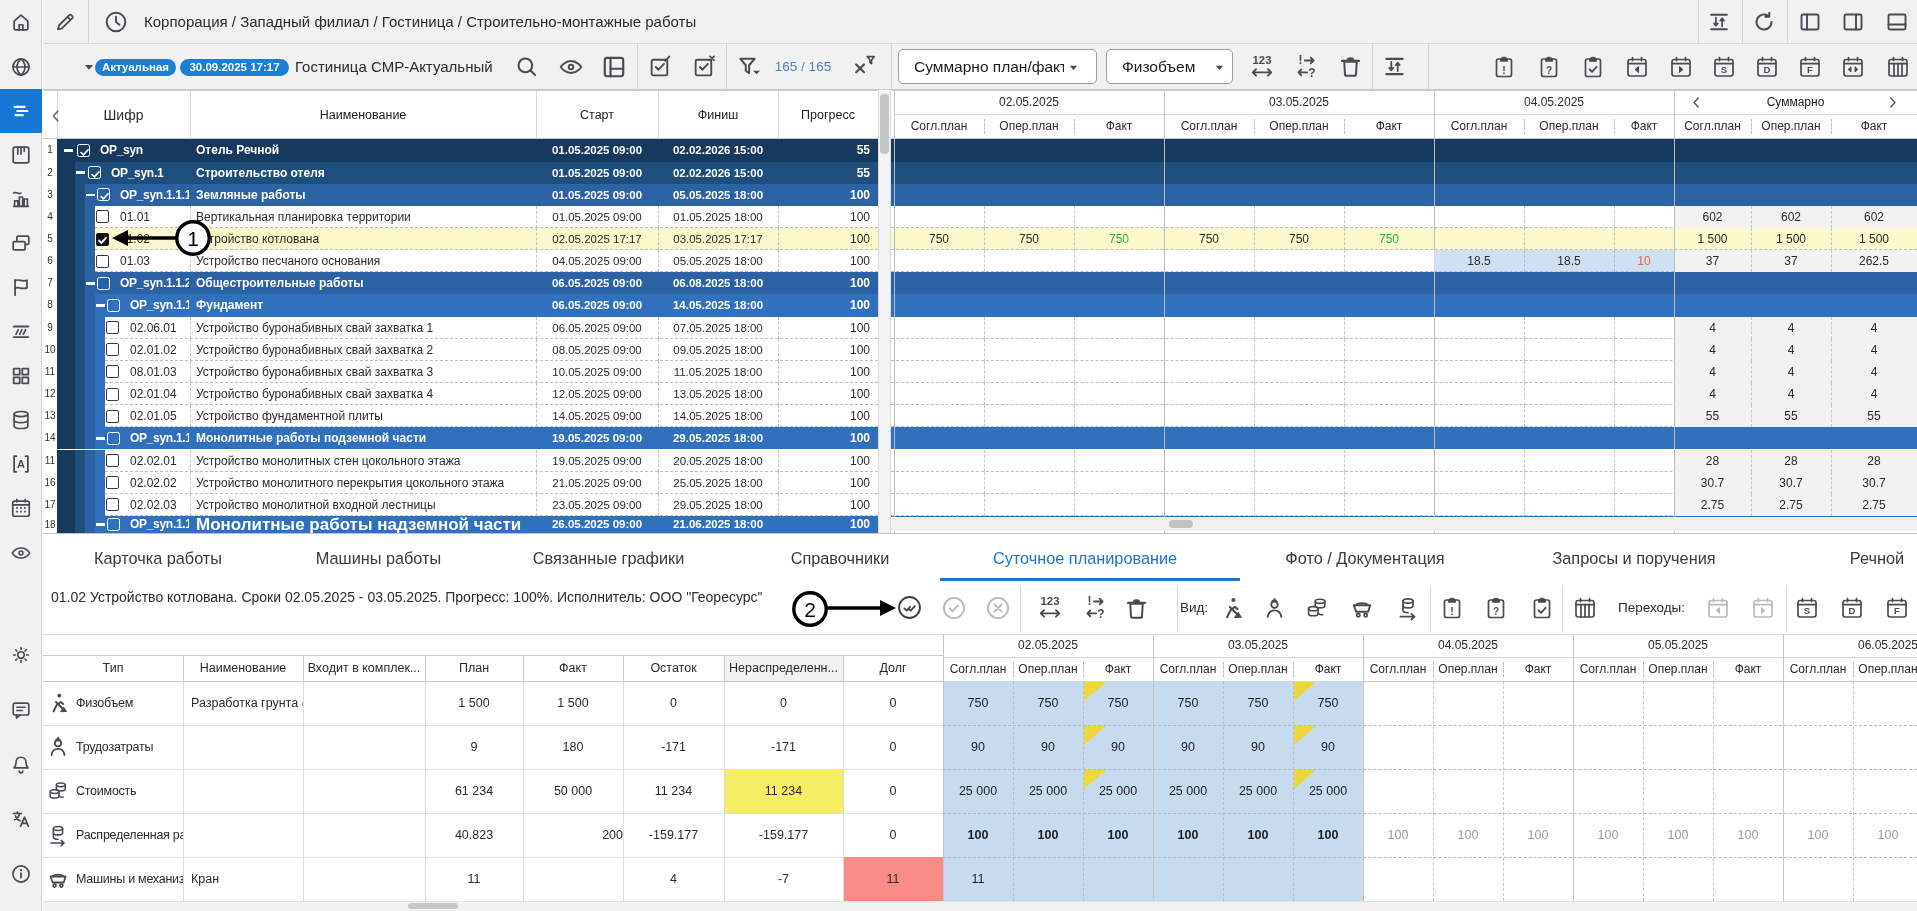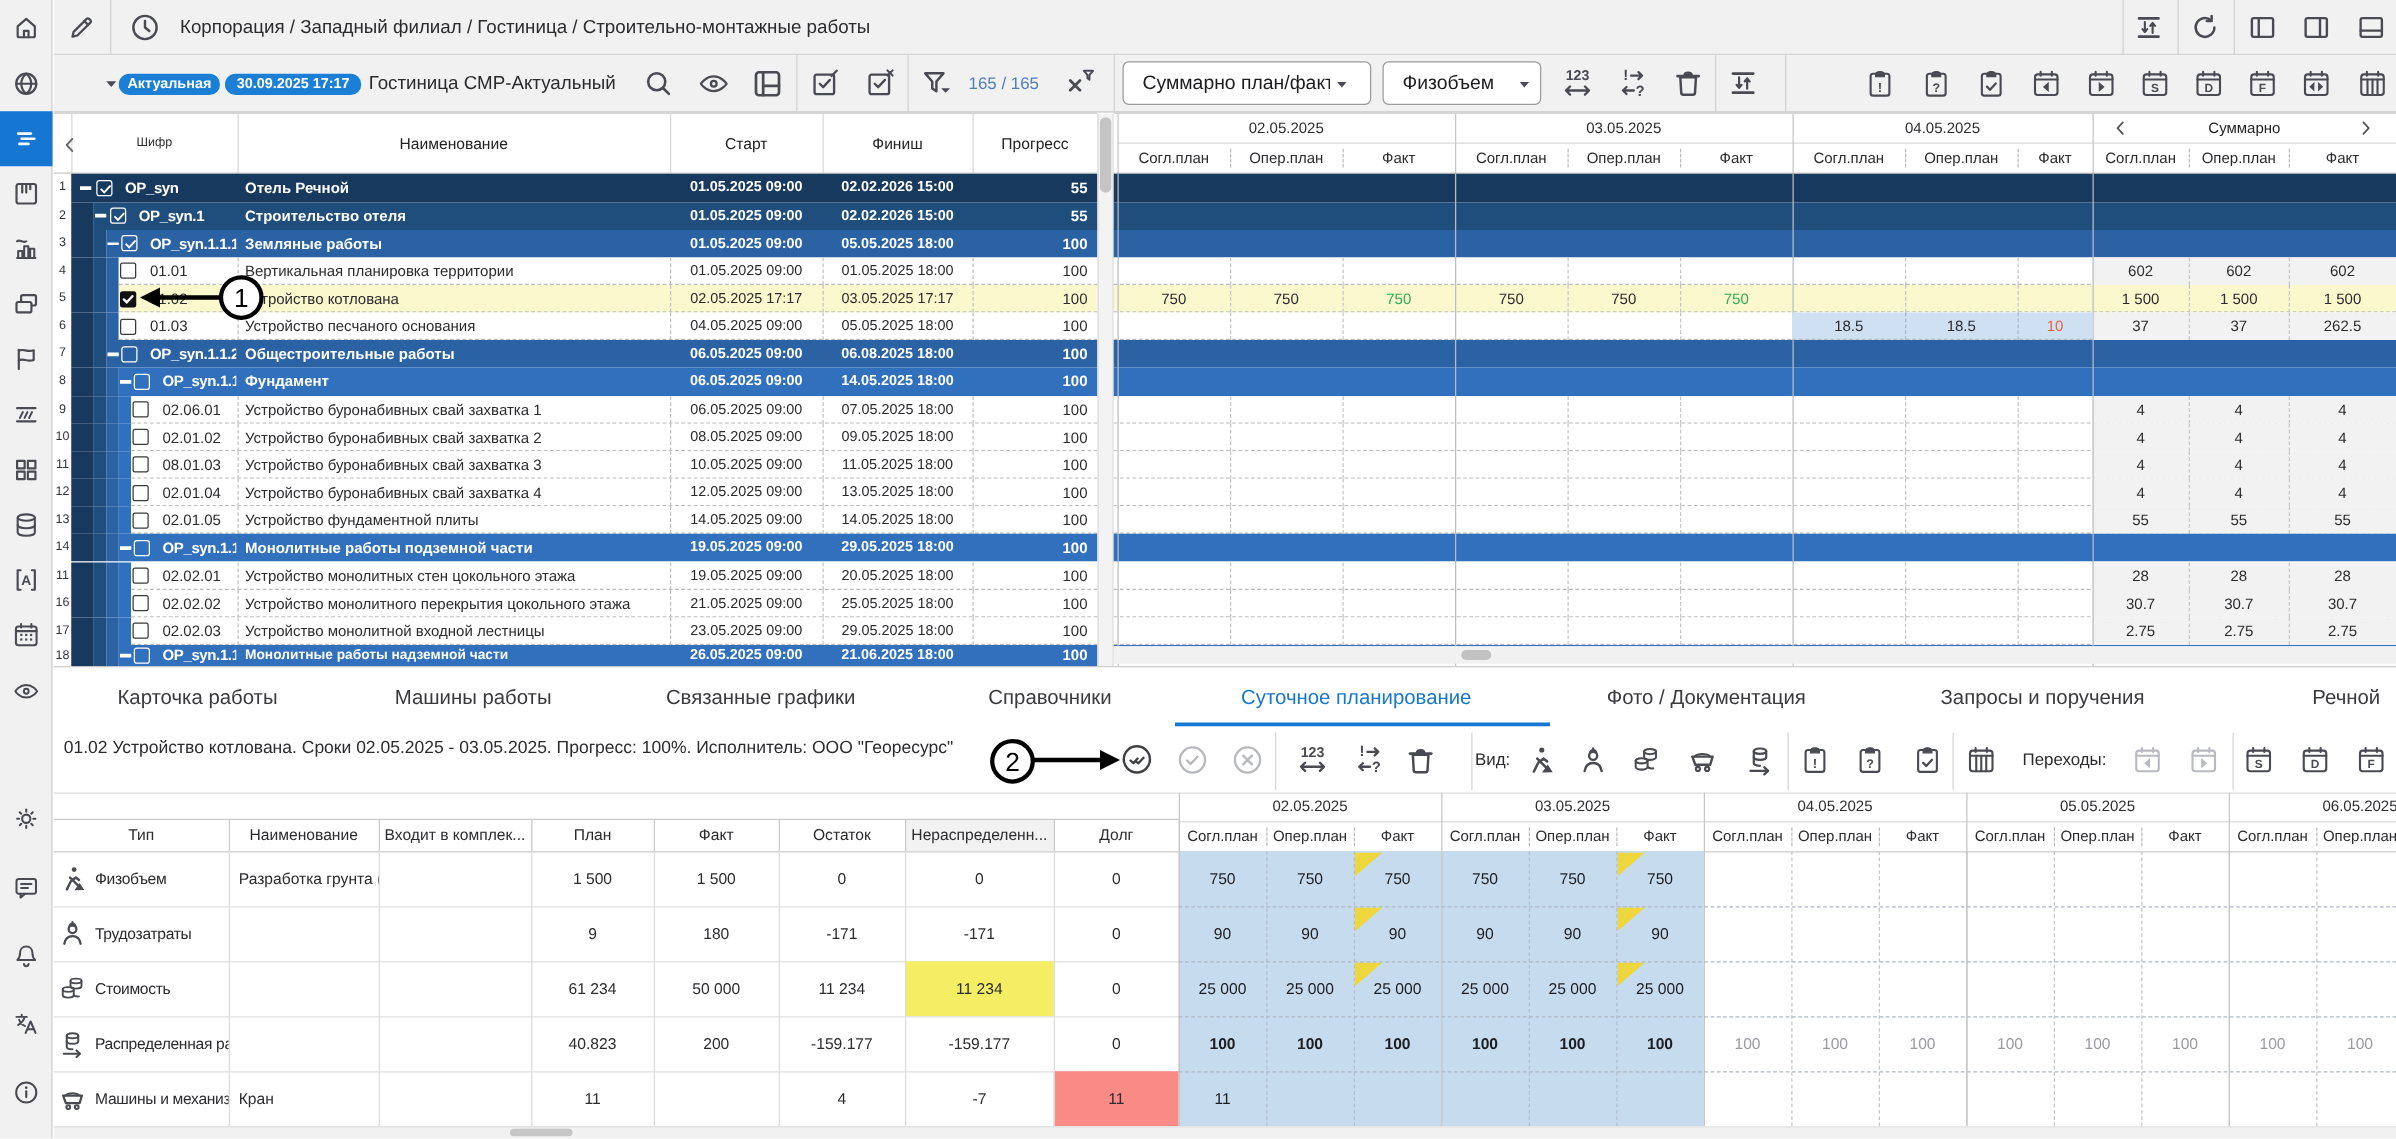--- a/index.html
+++ b/index.html
@@ -272,21 +272,21 @@
       <path d="M8 8.6V21M12 8.6V21M16 8.6V21" stroke="#4a4b52" stroke-width="1.7" stroke-linecap="round" stroke-linejoin="round" fill="none"></path>
     </svg></div>
 <div class="abs" style="left:43px;top:91px;width:835px;height:49px;background:#fff"></div>
 <div class="abs" style="left:43px;top:90px;width:835px;height:1px;background:#c9c9c9"></div>
 <div class="abs" style="left:57px;top:91px;width:1px;height:48px;background:#d9d9d9"></div>
 <div class="abs" style="left:190px;top:91px;width:1px;height:48px;background:#d9d9d9"></div>
 <div class="abs" style="left:536px;top:91px;width:1px;height:48px;background:#d9d9d9"></div>
 <div class="abs" style="left:658px;top:91px;width:1px;height:48px;background:#d9d9d9"></div>
 <div class="abs" style="left:778px;top:91px;width:1px;height:48px;background:#d9d9d9"></div>
 <div class="abs" style="left:878px;top:91px;width:1px;height:48px;background:#d9d9d9"></div>
-<div class="abs" style="left:57px;top:91px;width:133px;height:48px;font-size:10px;line-height:48px;text-align:center;color:#2b2b2e;font-weight:normal;white-space:nowrap;overflow:hidden;">Шифр</div>
+<div class="abs" style="left:57px;top:91px;width:133px;height:48px;font-size:14px;line-height:48px;text-align:center;color:#2b2b2e;font-weight:normal;white-space:nowrap;overflow:hidden;">Шифр</div>
 <div class="abs" style="left:190px;top:91px;width:346px;height:48px;font-size:12.5px;line-height:48px;text-align:center;color:#222;font-weight:normal;white-space:nowrap;overflow:hidden;">Наименование</div>
 <div class="abs" style="left:536px;top:91px;width:122px;height:48px;font-size:12.5px;line-height:48px;text-align:center;color:#222;font-weight:normal;white-space:nowrap;overflow:hidden;">Старт</div>
 <div class="abs" style="left:658px;top:91px;width:120px;height:48px;font-size:12.5px;line-height:48px;text-align:center;color:#222;font-weight:normal;white-space:nowrap;overflow:hidden;">Финиш</div>
 <div class="abs" style="left:778px;top:91px;width:100px;height:48px;font-size:12.5px;line-height:48px;text-align:center;color:#222;font-weight:normal;white-space:nowrap;overflow:hidden;">Прогресс</div>
 <div class="abs" style="left:47px;top:107px;width:18px;height:18px;"><svg width="18" height="18" viewBox="0 0 24 24" fill="none" style="">
       <path d="M14.5 5.5L8.5 12l6 6.5" stroke="#666" stroke-width="2" stroke-linecap="round" stroke-linejoin="round" fill="none"></path>
     </svg></div>
 <div class="abs" style="left:43px;top:138.4px;width:835px;height:1px;background:#c9c9c9"></div>
 <div class="abs" style="left:43px;top:139.4px;width:14px;height:22.2px;font-size:10px;line-height:22.2px;text-align:center;color:#333;font-weight:normal;white-space:nowrap;overflow:hidden;">1</div>
 <div class="abs" style="left:57px;top:139.4px;width:821px;height:22.2px;background:#17395e"></div>
@@ -535,21 +535,21 @@
 <div class="abs" style="left:658px;top:493.8px;width:1px;height:22.1px;border-left:1px dashed #c2c2c2"></div>
 <div class="abs" style="left:778px;top:493.8px;width:1px;height:22.1px;border-left:1px dashed #c2c2c2"></div>
 <div class="abs" style="left:43px;top:515.9px;width:14px;height:17.1px;font-size:10px;line-height:17.1px;text-align:center;color:#333;font-weight:normal;white-space:nowrap;overflow:hidden;">18</div>
 <div class="abs" style="left:57px;top:515.9px;width:18px;height:17.1px;background:#17395e"></div>
 <div class="abs" style="left:75px;top:515.9px;width:10px;height:17.1px;background:#1f4e7c"></div>
 <div class="abs" style="left:85px;top:515.9px;width:10px;height:17.1px;background:#2a62a4"></div>
 <div class="abs" style="left:95px;top:515.9px;width:783px;height:17.1px;background:#3070bc"></div>
 <div class="abs" style="left:95.5px;top:523.2499999999999px;width:9px;height:2.4px;background:#fff"></div>
 <div class="abs" style="left:107px;top:518px;width:13px;height:13px;border:1.6px solid #fff;border-radius:2.5px"></div>
 <div class="abs" style="left:130px;top:515.9px;width:59px;height:17.1px;font-size:12px;line-height:17.1px;text-align:left;color:#fff;font-weight:bold;white-space:nowrap;overflow:hidden;letter-spacing:-0.3px">OP_syn.1.1</div>
-<div class="abs" style="left:196px;top:515.9px;width:338px;height:17.1px;font-size:11px;line-height:17.1px;text-align:left;color:#fff;font-weight:bold;white-space:nowrap;overflow:hidden;">Монолитные работы надземной части</div>
+<div class="abs" style="left:196px;top:515.9px;width:338px;height:17.1px;font-size:17px;line-height:17.1px;text-align:left;color:#fff;font-weight:bold;white-space:nowrap;overflow:hidden;">Монолитные работы надземной части</div>
 <div class="abs" style="left:536px;top:515.9px;width:122px;height:17.1px;font-size:11.5px;line-height:17.1px;text-align:center;color:#fff;font-weight:bold;white-space:nowrap;overflow:hidden;">26.05.2025 09:00</div>
 <div class="abs" style="left:658px;top:515.9px;width:120px;height:17.1px;font-size:11.5px;line-height:17.1px;text-align:center;color:#fff;font-weight:bold;white-space:nowrap;overflow:hidden;">21.06.2025 18:00</div>
 <div class="abs" style="left:778px;top:515.9px;width:92px;height:17.1px;font-size:12px;line-height:17.1px;text-align:right;color:#fff;font-weight:bold;white-space:nowrap;overflow:hidden;">100</div>
 <div class="abs" style="left:878px;top:91px;width:13px;height:442px;background:#f3f3f3"></div>
 <div class="abs" style="left:880px;top:94px;width:9px;height:60px;background:#c4c4c4;border-radius:4px"></div>
 <div class="abs" style="left:878px;top:91px;width:1px;height:442px;background:#dcdcdc"></div>
 <div class="abs" style="left:890px;top:91px;width:1px;height:442px;background:#dcdcdc"></div>
 <div class="abs" style="left:891px;top:91px;width:1026px;height:49px;background:#fff"></div>
 <div class="abs" style="left:891px;top:90px;width:1026px;height:1px;background:#c9c9c9"></div>
 <div class="abs" style="left:894px;top:113.5px;width:1023px;height:1px;background:#d9d9d9"></div>
@@ -985,21 +985,21 @@
 <div class="abs" style="left:43px;top:813px;width:900px;height:1px;background:#e0e0e0"></div>
 <div class="abs" style="left:46px;top:823px;width:24px;height:24px;"><svg width="24" height="24" viewBox="0 0 24 24" fill="none" style="">
       <ellipse cx="12" cy="5.5" rx="4.6" ry="2" stroke="#4a4b52" stroke-width="1.6" stroke-linecap="round" stroke-linejoin="round" fill="none"></ellipse>
       <path d="M7.4 5.5v4.4c0 1.1 2 2 4.6 2s4.6-.9 4.6-2V5.5" stroke="#4a4b52" stroke-width="1.6" stroke-linecap="round" stroke-linejoin="round" fill="none"></path>
       <path d="M7.4 9.9v4.4c0 1.1 2 2 4.6 2" stroke="#4a4b52" stroke-width="1.6" stroke-linecap="round" stroke-linejoin="round" fill="none"></path>
       <path d="M5 20h13m0 0l-2.8-2.6M18 20l-2.8 2.6" stroke="#4a4b52" stroke-width="1.7" stroke-linecap="round" stroke-linejoin="round" fill="none"></path>
     </svg></div>
 <div class="abs" style="left:76px;top:813px;width:107px;height:44px;font-size:12.5px;line-height:44px;text-align:left;color:#2b2b2e;font-weight:normal;white-space:nowrap;overflow:hidden;letter-spacing:-0.25px">Распределенная ра</div>
 <div class="abs" style="left:191px;top:813px;width:112px;height:44px;font-size:12.5px;line-height:44px;text-align:left;color:#2b2b2e;font-weight:normal;white-space:nowrap;overflow:hidden;"></div>
 <div class="abs" style="left:425px;top:813px;width:98px;height:44px;font-size:12.5px;line-height:44px;text-align:center;color:#2b2b2e;font-weight:normal;white-space:nowrap;overflow:hidden;">40.823</div>
-<div class="abs" style="left:523px;top:813px;width:100px;height:44px;font-size:12.5px;line-height:44px;text-align:center;color:#2b2b2e;font-weight:normal;white-space:nowrap;overflow:hidden;">200</div>
+<div class="abs" style="left:523px;top:813px;width:100px;height:44px;font-size:12.5px;line-height:44px;text-align:right;color:#2b2b2e;font-weight:normal;white-space:nowrap;overflow:hidden;">200</div>
 <div class="abs" style="left:623px;top:813px;width:101px;height:44px;font-size:12.5px;line-height:44px;text-align:center;color:#2b2b2e;font-weight:normal;white-space:nowrap;overflow:hidden;">-159.177</div>
 <div class="abs" style="left:724px;top:813px;width:119px;height:44px;font-size:12.5px;line-height:44px;text-align:center;color:#2b2b2e;font-weight:normal;white-space:nowrap;overflow:hidden;">-159.177</div>
 <div class="abs" style="left:843px;top:813px;width:100px;height:44px;font-size:12.5px;line-height:44px;text-align:center;color:#2b2b2e;font-weight:normal;white-space:nowrap;overflow:hidden;">0</div>
 <div class="abs" style="left:43px;top:857px;width:900px;height:1px;background:#e0e0e0"></div>
 <div class="abs" style="left:46px;top:867px;width:24px;height:24px;"><svg width="24" height="24" viewBox="0 0 24 24" fill="none" style="">
       <path d="M4.5 9.5h15l-1.8 6h-11l-2.2-6z" stroke="#4a4b52" stroke-width="1.8" stroke-linecap="round" stroke-linejoin="round" fill="none"></path>
       <path d="M6.5 9.3c1.8-2.3 9-2.3 11 0" stroke="#4a4b52" stroke-width="1.6" stroke-linecap="round" stroke-linejoin="round" fill="none"></path>
       <circle cx="8.6" cy="18.6" r="1.5" stroke="#4a4b52" stroke-width="1.6" stroke-linecap="round" stroke-linejoin="round" fill="none"></circle>
       <circle cx="15.4" cy="18.6" r="1.5" stroke="#4a4b52" stroke-width="1.6" stroke-linecap="round" stroke-linejoin="round" fill="none"></circle>
     </svg></div>

